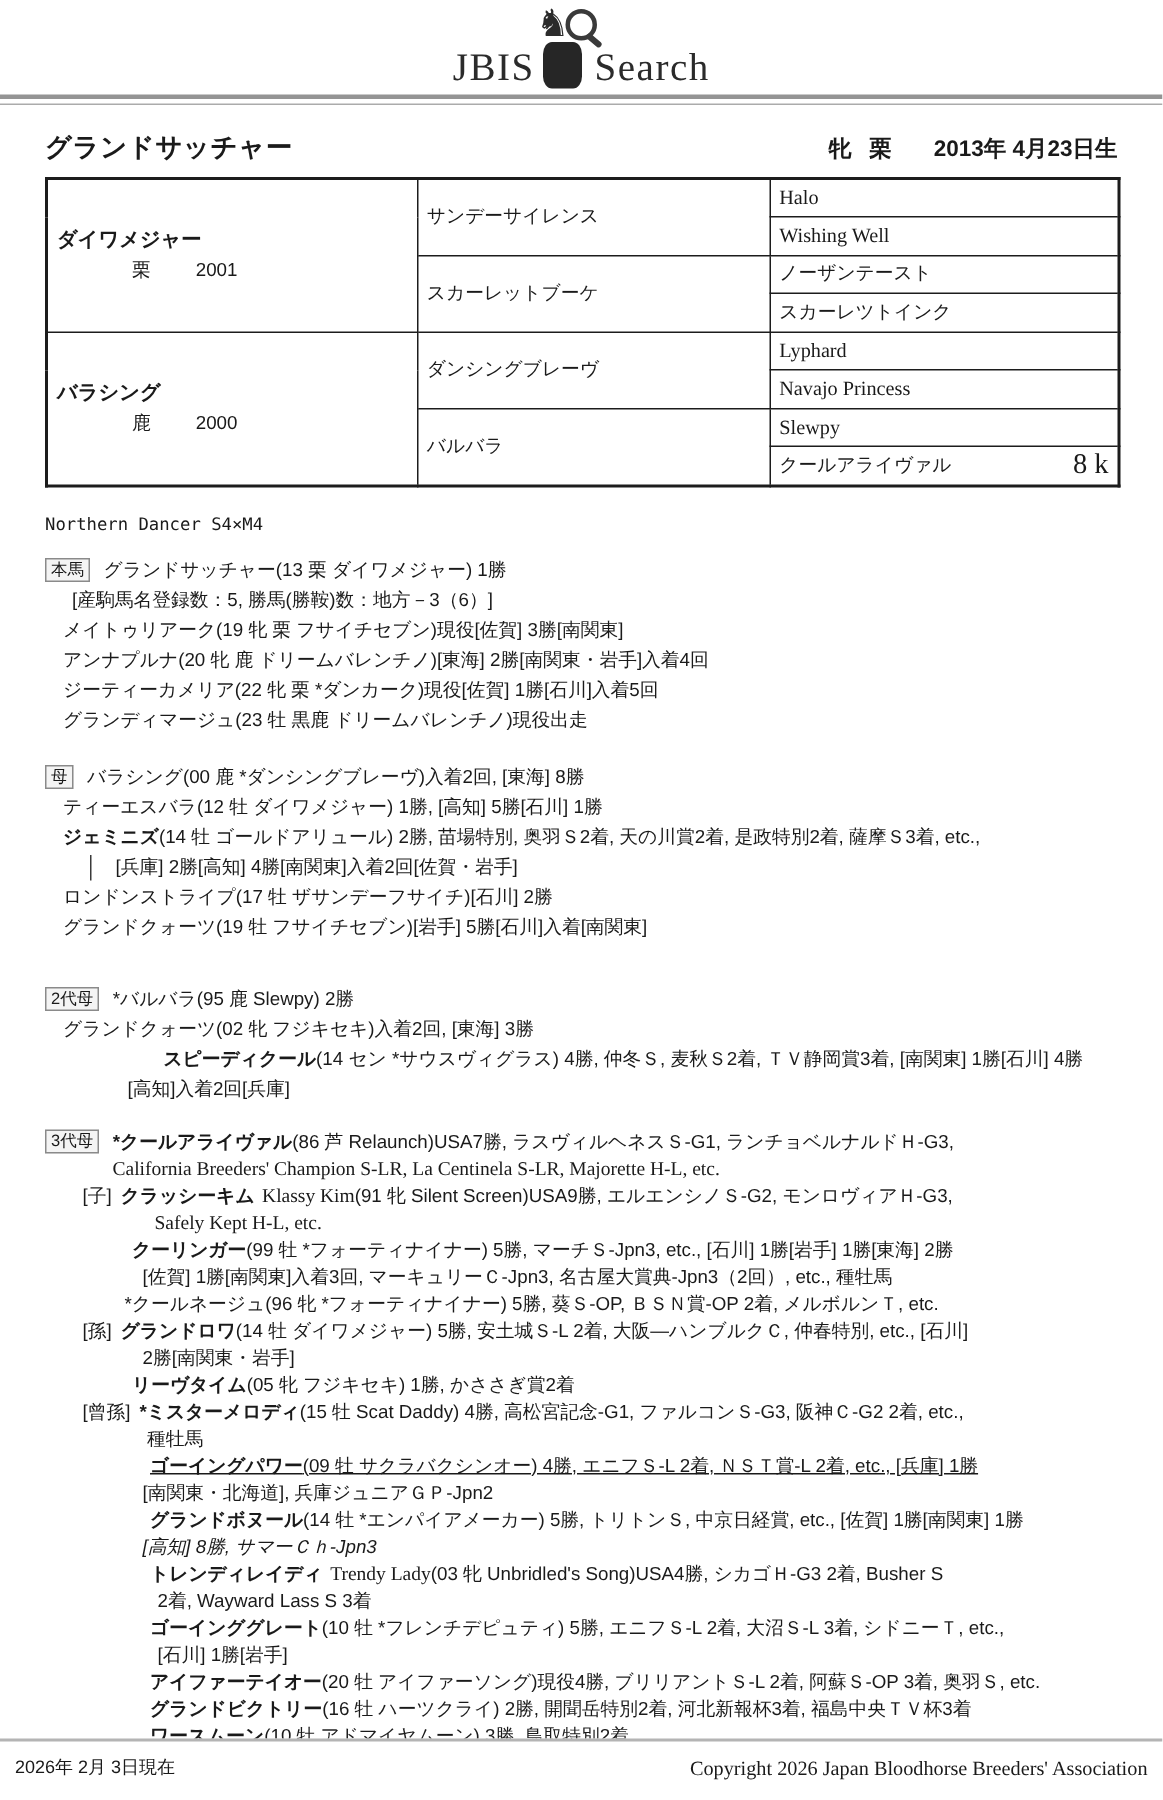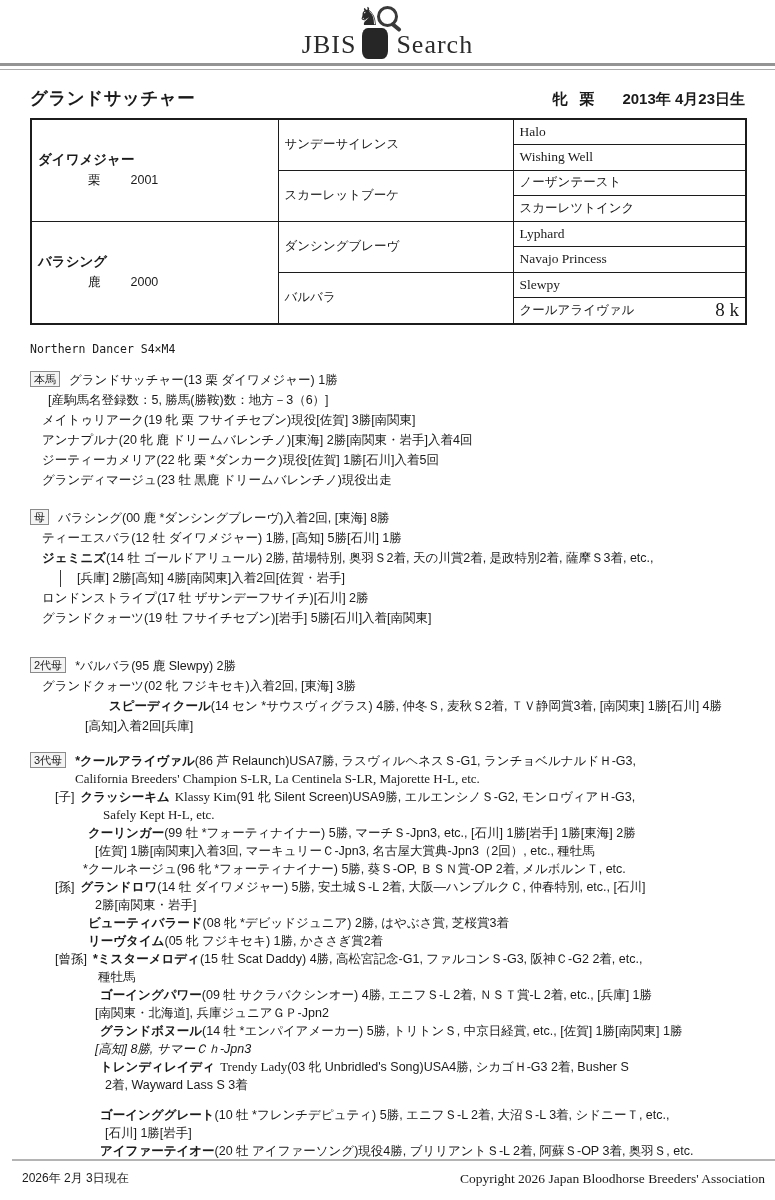--- a/index.html
+++ b/index.html
@@ -52,21 +52,21 @@
   .pline{white-space:nowrap;}
   .sec-badge{display:inline-block;border:1px solid #8a8a8a;background:#f4f4f4;font-size:11px;line-height:14px;padding:0 3px;margin-right:9px;vertical-align:1px;}
   .pre-label{display:inline-block;margin-right:6px;}
   .tree-bar{display:inline-block;width:0;height:17px;border-left:1px solid #3a3a3a;margin-right:16px;vertical-align:middle;}
   .hname{}
   .hname.b{font-weight:bold;}
   .latin{font-family:"Liberation Serif",serif;font-size:13px;margin-left:5px;}
   .rest{}
 
   
-  .footer{position:absolute;left:12px;right:0;bottom:0;border-top:2px solid #b4b4b4;display:flex;justify-content:space-between;align-items:flex-end;padding:9px 10px 13px 10px;background:#ffffff;}
+  .footer{position:absolute;left:0;right:0;bottom:0;border-top:2px solid #b4b4b4;display:flex;justify-content:space-between;align-items:flex-end;padding:9px 10px 13px 10px;background:#ffffff;}
   .footer .fdate{font-size:12px;}
   .footer .fcopy{font-family:"Liberation Serif",serif;font-size:13.5px;}
 </style>
 </head>
 <body>
 
 <div class="logo-row">
   <span class="logo-jbis">JBIS</span>
   <span class="logo-icon">
     <span class="horse">♞</span>
@@ -164,31 +164,30 @@
 <div class="psec sec4">
     <div class="pline" style="padding-left: 0px;"><span class="sec-badge">3代母</span><span class="hname b">*クールアライヴァル</span><span class="rest">(86 芦 Relaunch)USA7勝, ラスヴィルヘネスＳ-G1, ランチョベルナルドＨ-G3,</span></div>
     <div class="pline" style="padding-left: 40px;"><span class="latin">California Breeders' Champion S-LR, La Centinela S-LR, Majorette H-L, etc.</span></div>
     <div class="pline" style="padding-left: 25px;"><span class="pre-label">[子]</span><span class="hname b">クラッシーキム</span><span class="latin">Klassy Kim</span><span class="rest">(91 牝 Silent Screen)USA9勝, エルエンシノＳ-G2, モンロヴィアＨ-G3,</span></div>
     <div class="pline" style="padding-left: 68px;"><span class="latin">Safely Kept H-L, etc.</span></div>
     <div class="pline" style="padding-left: 58px;"><span class="hname b">クーリンガー</span><span class="rest">(99 牡 *フォーティナイナー) 5勝, マーチＳ-Jpn3, etc., [石川] 1勝[岩手] 1勝[東海] 2勝</span></div>
     <div class="pline" style="padding-left: 65px;"><span class="rest">[佐賀] 1勝[南関東]入着3回, マーキュリーＣ-Jpn3, 名古屋大賞典-Jpn3（2回）, etc., 種牡馬</span></div>
     <div class="pline" style="padding-left: 53px;"><span class="hname">*クールネージュ</span><span class="rest">(96 牝 *フォーティナイナー) 5勝, 葵Ｓ-OP, ＢＳＮ賞-OP 2着, メルボルンＴ, etc.</span></div>
     <div class="pline" style="padding-left: 25px;"><span class="pre-label">[孫]</span><span class="hname b">グランドロワ</span><span class="rest">(14 牡 ダイワメジャー) 5勝, 安土城Ｓ-L 2着, 大阪―ハンブルクＣ, 仲春特別, etc., [石川]</span></div>
     <div class="pline" style="padding-left: 65px;"><span class="rest">2勝[南関東・岩手]</span></div>
-    <div class="pline" style="padding-left: 58px;"><span class="hname b">ビューティバラード</span><span class="rest">(08 牝 *デビッドジュニア) 2勝, はやぶさ賞, 芝桜賞3着</span></div>
     <div class="pline" style="padding-left: 58px;"><span class="hname b">リーヴタイム</span><span class="rest">(05 牝 フジキセキ) 1勝, かささぎ賞2着</span></div>
     <div class="pline" style="padding-left: 25px;"><span class="pre-label">[曾孫]</span><span class="hname b">*ミスターメロディ</span><span class="rest">(15 牡 Scat Daddy) 4勝, 高松宮記念-G1, ファルコンＳ-G3, 阪神Ｃ-G2 2着, etc.,</span></div>
     <div class="pline" style="padding-left: 68px;"><span class="rest">種牡馬</span></div>
-    <div class="pline" style="padding-left: 70px;"><span class="hname b">ゴーイングパワー</span><span class="rest">(09 牡 サクラバクシンオー) 4勝, エニフＳ-L 2着, ＮＳＴ賞-L 2着, etc., [兵庫] 1勝</span></div>
+    <div class="pline" style="padding-left: 70px; text-decoration: underline;"><span class="hname b">ゴーイングパワー</span><span class="rest">(09 牡 サクラバクシンオー) 4勝, エニフＳ-L 2着, ＮＳＴ賞-L 2着, etc., [兵庫] 1勝</span></div>
     <div class="pline" style="padding-left: 65px;"><span class="rest">[南関東・北海道], 兵庫ジュニアＧＰ-Jpn2</span></div>
     <div class="pline" style="padding-left: 70px;"><span class="hname b">グランドボヌール</span><span class="rest">(14 牡 *エンパイアメーカー) 5勝, トリトンＳ, 中京日経賞, etc., [佐賀] 1勝[南関東] 1勝</span></div>
     <div class="pline" style="padding-left: 65px; font-style: italic;"><span class="rest">[高知] 8勝, サマーＣｈ-Jpn3</span></div>
     <div class="pline" style="padding-left: 70px;"><span class="hname b">トレンディレイディ</span><span class="latin">Trendy Lady</span><span class="rest">(03 牝 Unbridled's Song)USA4勝, シカゴＨ-G3 2着, Busher S</span></div>
     <div class="pline" style="padding-left: 75px;"><span class="rest">2着, Wayward Lass S 3着</span></div>
-    <div class="pline" style="padding-left: 70px; margin-top: 12px;"><span class="hname b">ゴーインググレート</span><span class="rest">(10 牡 *フレンチデピュティ) 5勝, エニフＳ-L 2着, 大沼Ｓ-L 3着, シドニーＴ, etc.,</span></div>
+    <div class="pline" style="padding-left: 70px;"><span class="hname b">ゴーインググレート</span><span class="rest">(10 牡 *フレンチデピュティ) 5勝, エニフＳ-L 2着, 大沼Ｓ-L 3着, シドニーＴ, etc.,</span></div>
     <div class="pline" style="padding-left: 75px;"><span class="rest">[石川] 1勝[岩手]</span></div>
     <div class="pline" style="padding-left: 70px;"><span class="hname b">アイファーテイオー</span><span class="rest">(20 牡 アイファーソング)現役4勝, ブリリアントＳ-L 2着, 阿蘇Ｓ-OP 3着, 奥羽Ｓ, etc.</span></div>
     <div class="pline" style="padding-left: 70px;"><span class="hname b">グランドビクトリー</span><span class="rest">(16 牡 ハーツクライ) 2勝, 開聞岳特別2着, 河北新報杯3着, 福島中央ＴＶ杯3着</span></div>
     <div class="pline" style="padding-left: 70px;"><span class="hname b">ワースムーン</span><span class="rest">(10 牡 アドマイヤムーン) 3勝, 鳥取特別2着</span></div>
   </div>
 
 <div class="footer">
   <span class="fdate">2026年 2月 3日現在</span>
   <span class="fcopy">Copyright 2026 Japan Bloodhorse Breeders' Association</span>
 </div>

